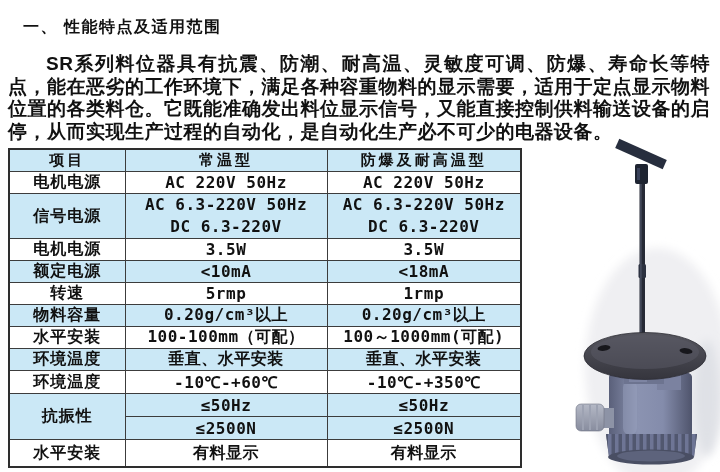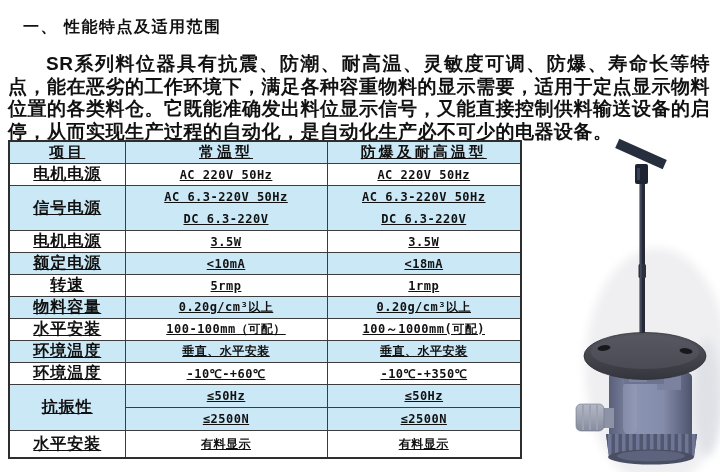--- a/index.html
+++ b/index.html
@@ -5,30 +5,30 @@
   html,body{margin:0;padding:0;background:#ffffff;}
   body{width:720px;height:472px;position:relative;overflow:hidden;
        font-family:"Liberation Sans",sans-serif;color:#111;}
 
   .textblock{position:absolute;left:8px;top:2px;width:702px;}
   .h1{font-size:16px;font-weight:700;letter-spacing:1.5px;margin:15px;}
   .para{font-size:19px;line-height:22.5px;font-weight:600;letter-spacing:0.5px;
         text-align:justify;text-indent:2em;margin:1px 0 0 0;}
   .h2{font-size:16px;font-weight:700;letter-spacing:1.5px;margin:12px 0 0 0;}
 
-  table.spec{position:absolute;left:8px;top:140px;width:512px;
+  table.spec{position:absolute;left:8px;top:148px;width:512px;
              border-collapse:collapse;table-layout:fixed;
-             border:2px solid #2e2e2e;background:#ffffff;text-decoration:underline;}
+             border:2px solid #2e2e2e;background:#ffffff;}
   .spec th,.spec td{border:1px solid #3c3c3c;text-align:center;
                     vertical-align:middle;padding:0;}
   .spec thead th{height:21px;font-size:15px;font-weight:700;letter-spacing:3px;}
   .spec tbody th{font-size:16px;font-weight:700;letter-spacing:1px;
                  font-family:"Liberation Sans",sans-serif;}
   .spec td{font-family:"DejaVu Sans Mono","Liberation Mono",monospace;
-           font-size:12px;font-weight:600;height:21px;letter-spacing:0.5px;}
+           font-size:16px;font-weight:600;height:21px;letter-spacing:0.5px;}
   .spec tr.shade{background:#cbe8f6;}
   .spec .line{height:22px;line-height:22px;}
   .spec tbody tr.lastrow th,.spec tbody tr.lastrow td{height:26px;}
   .spec tr.subrow td{height:22px;}
 
   .photo{position:absolute;left:545px;top:128px;width:175px;height:344px;}
 </style>
 </head>
 <body>
 

